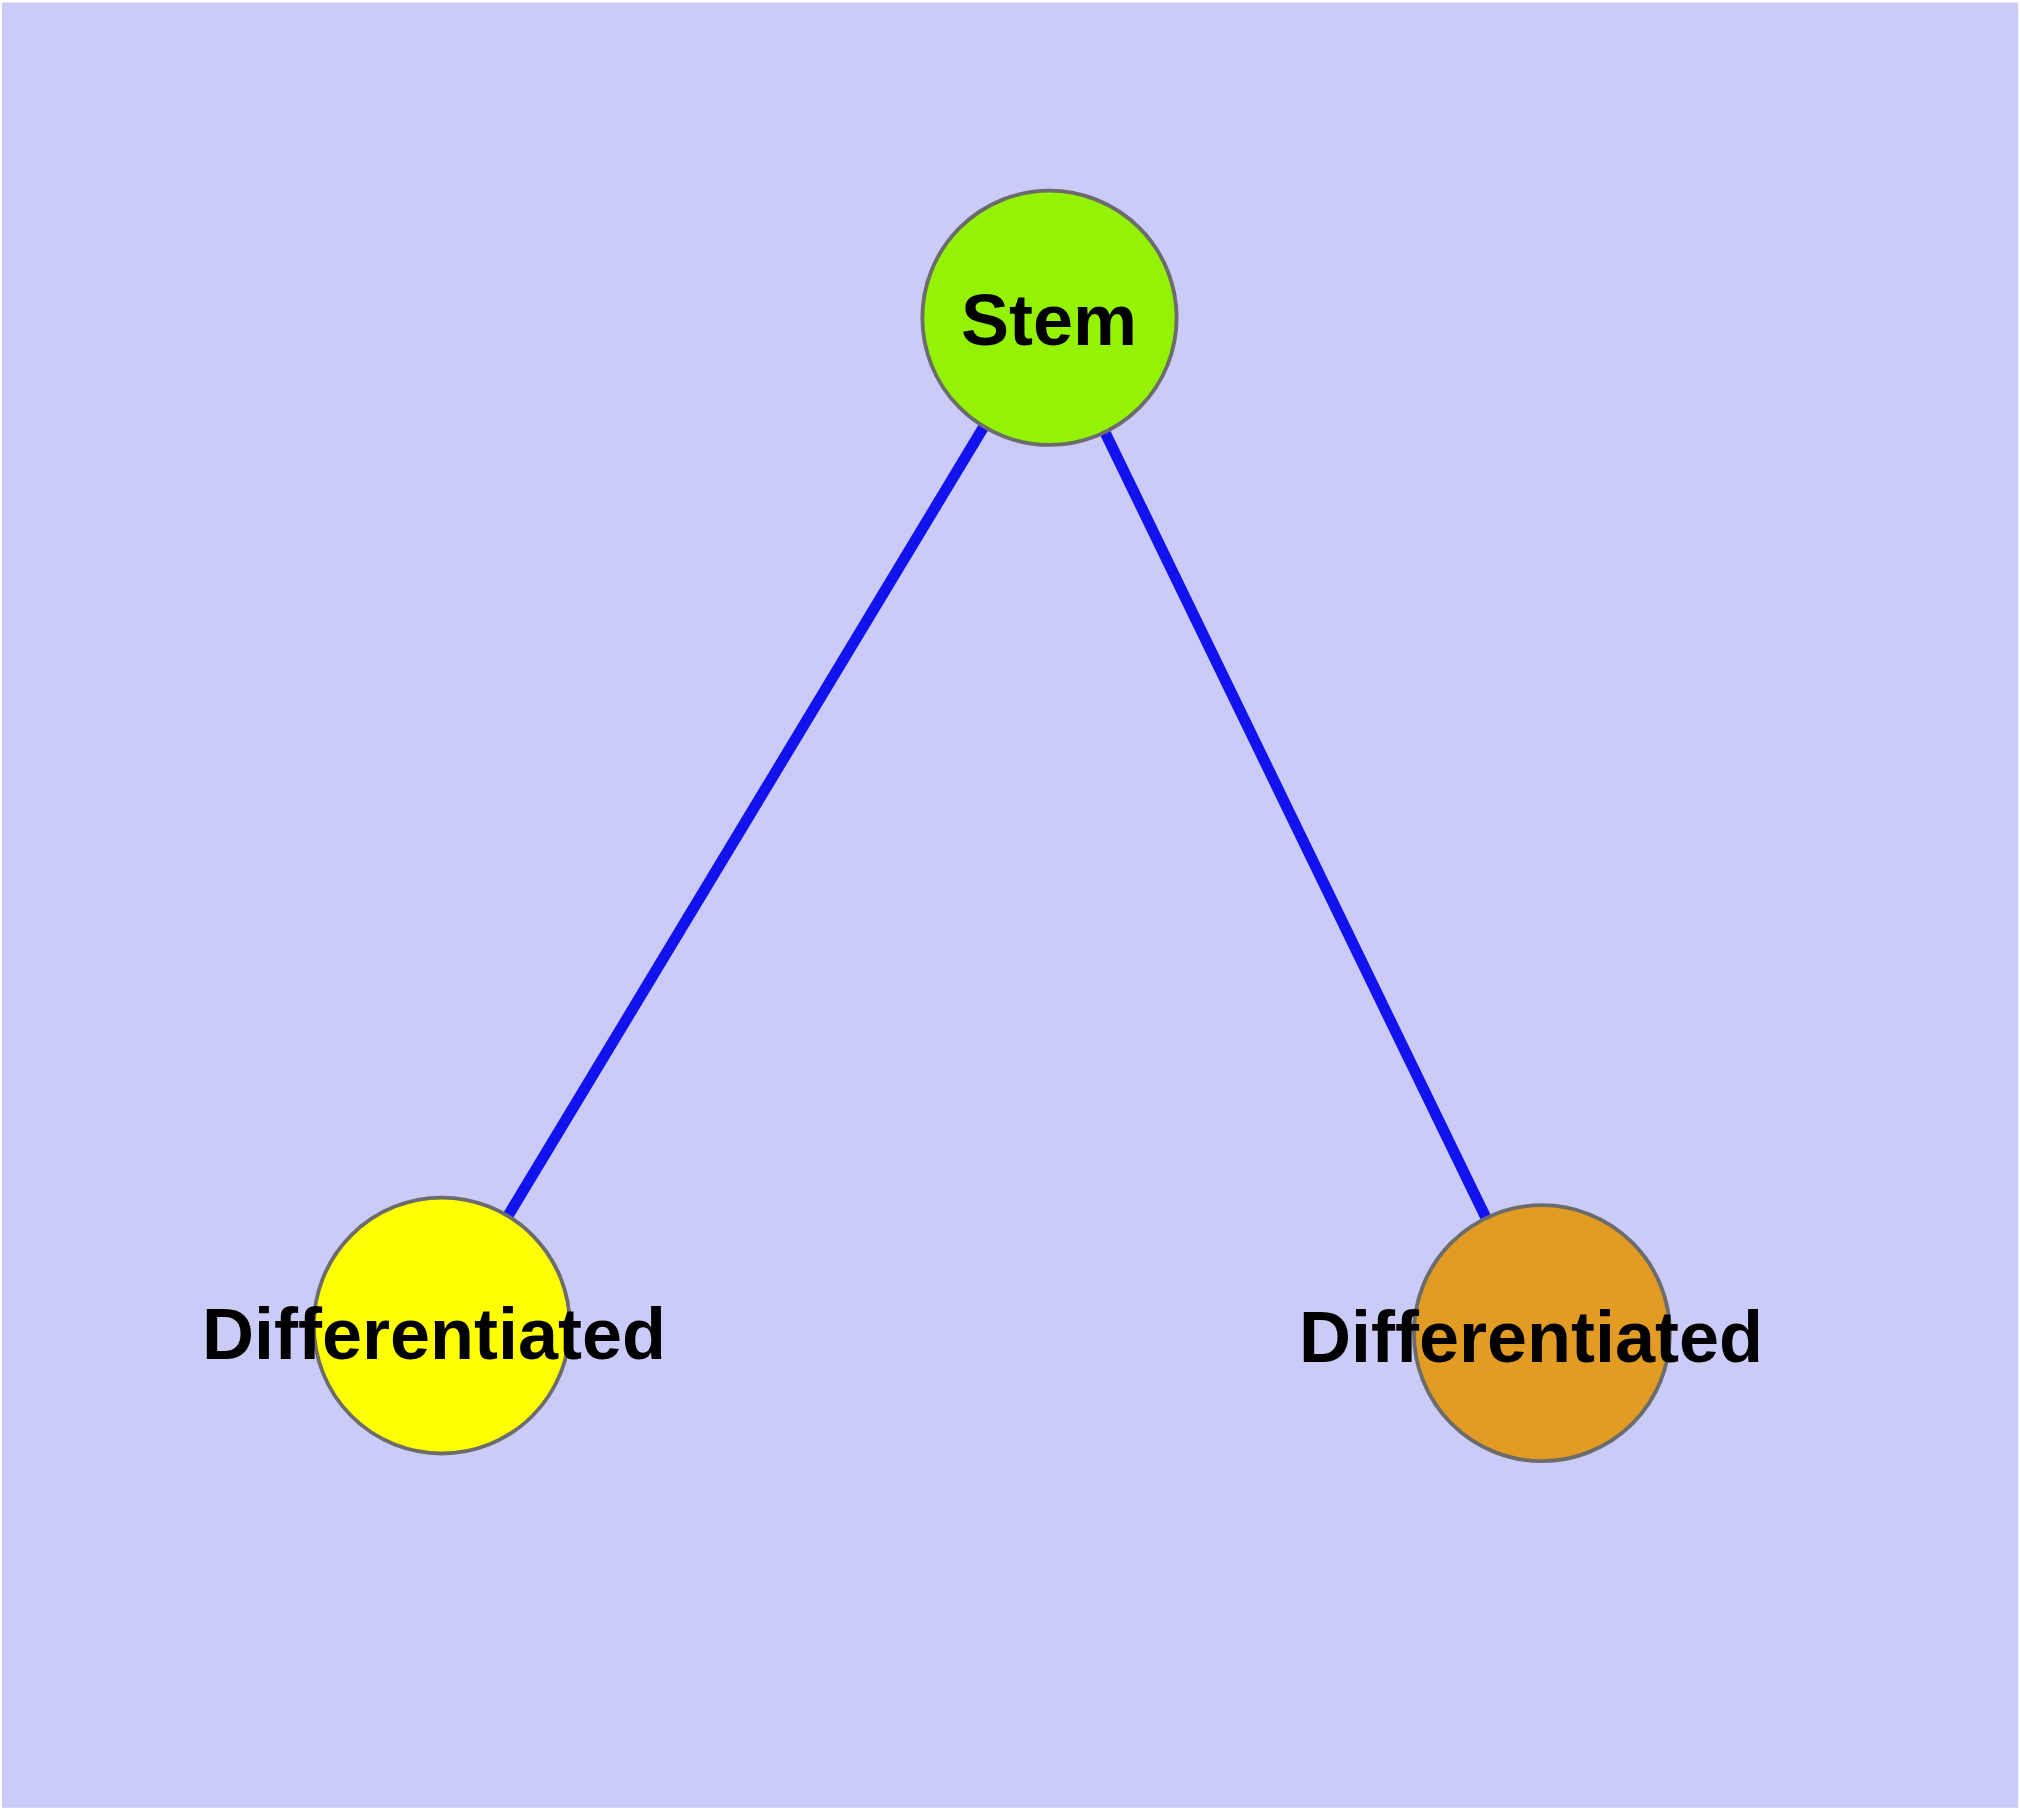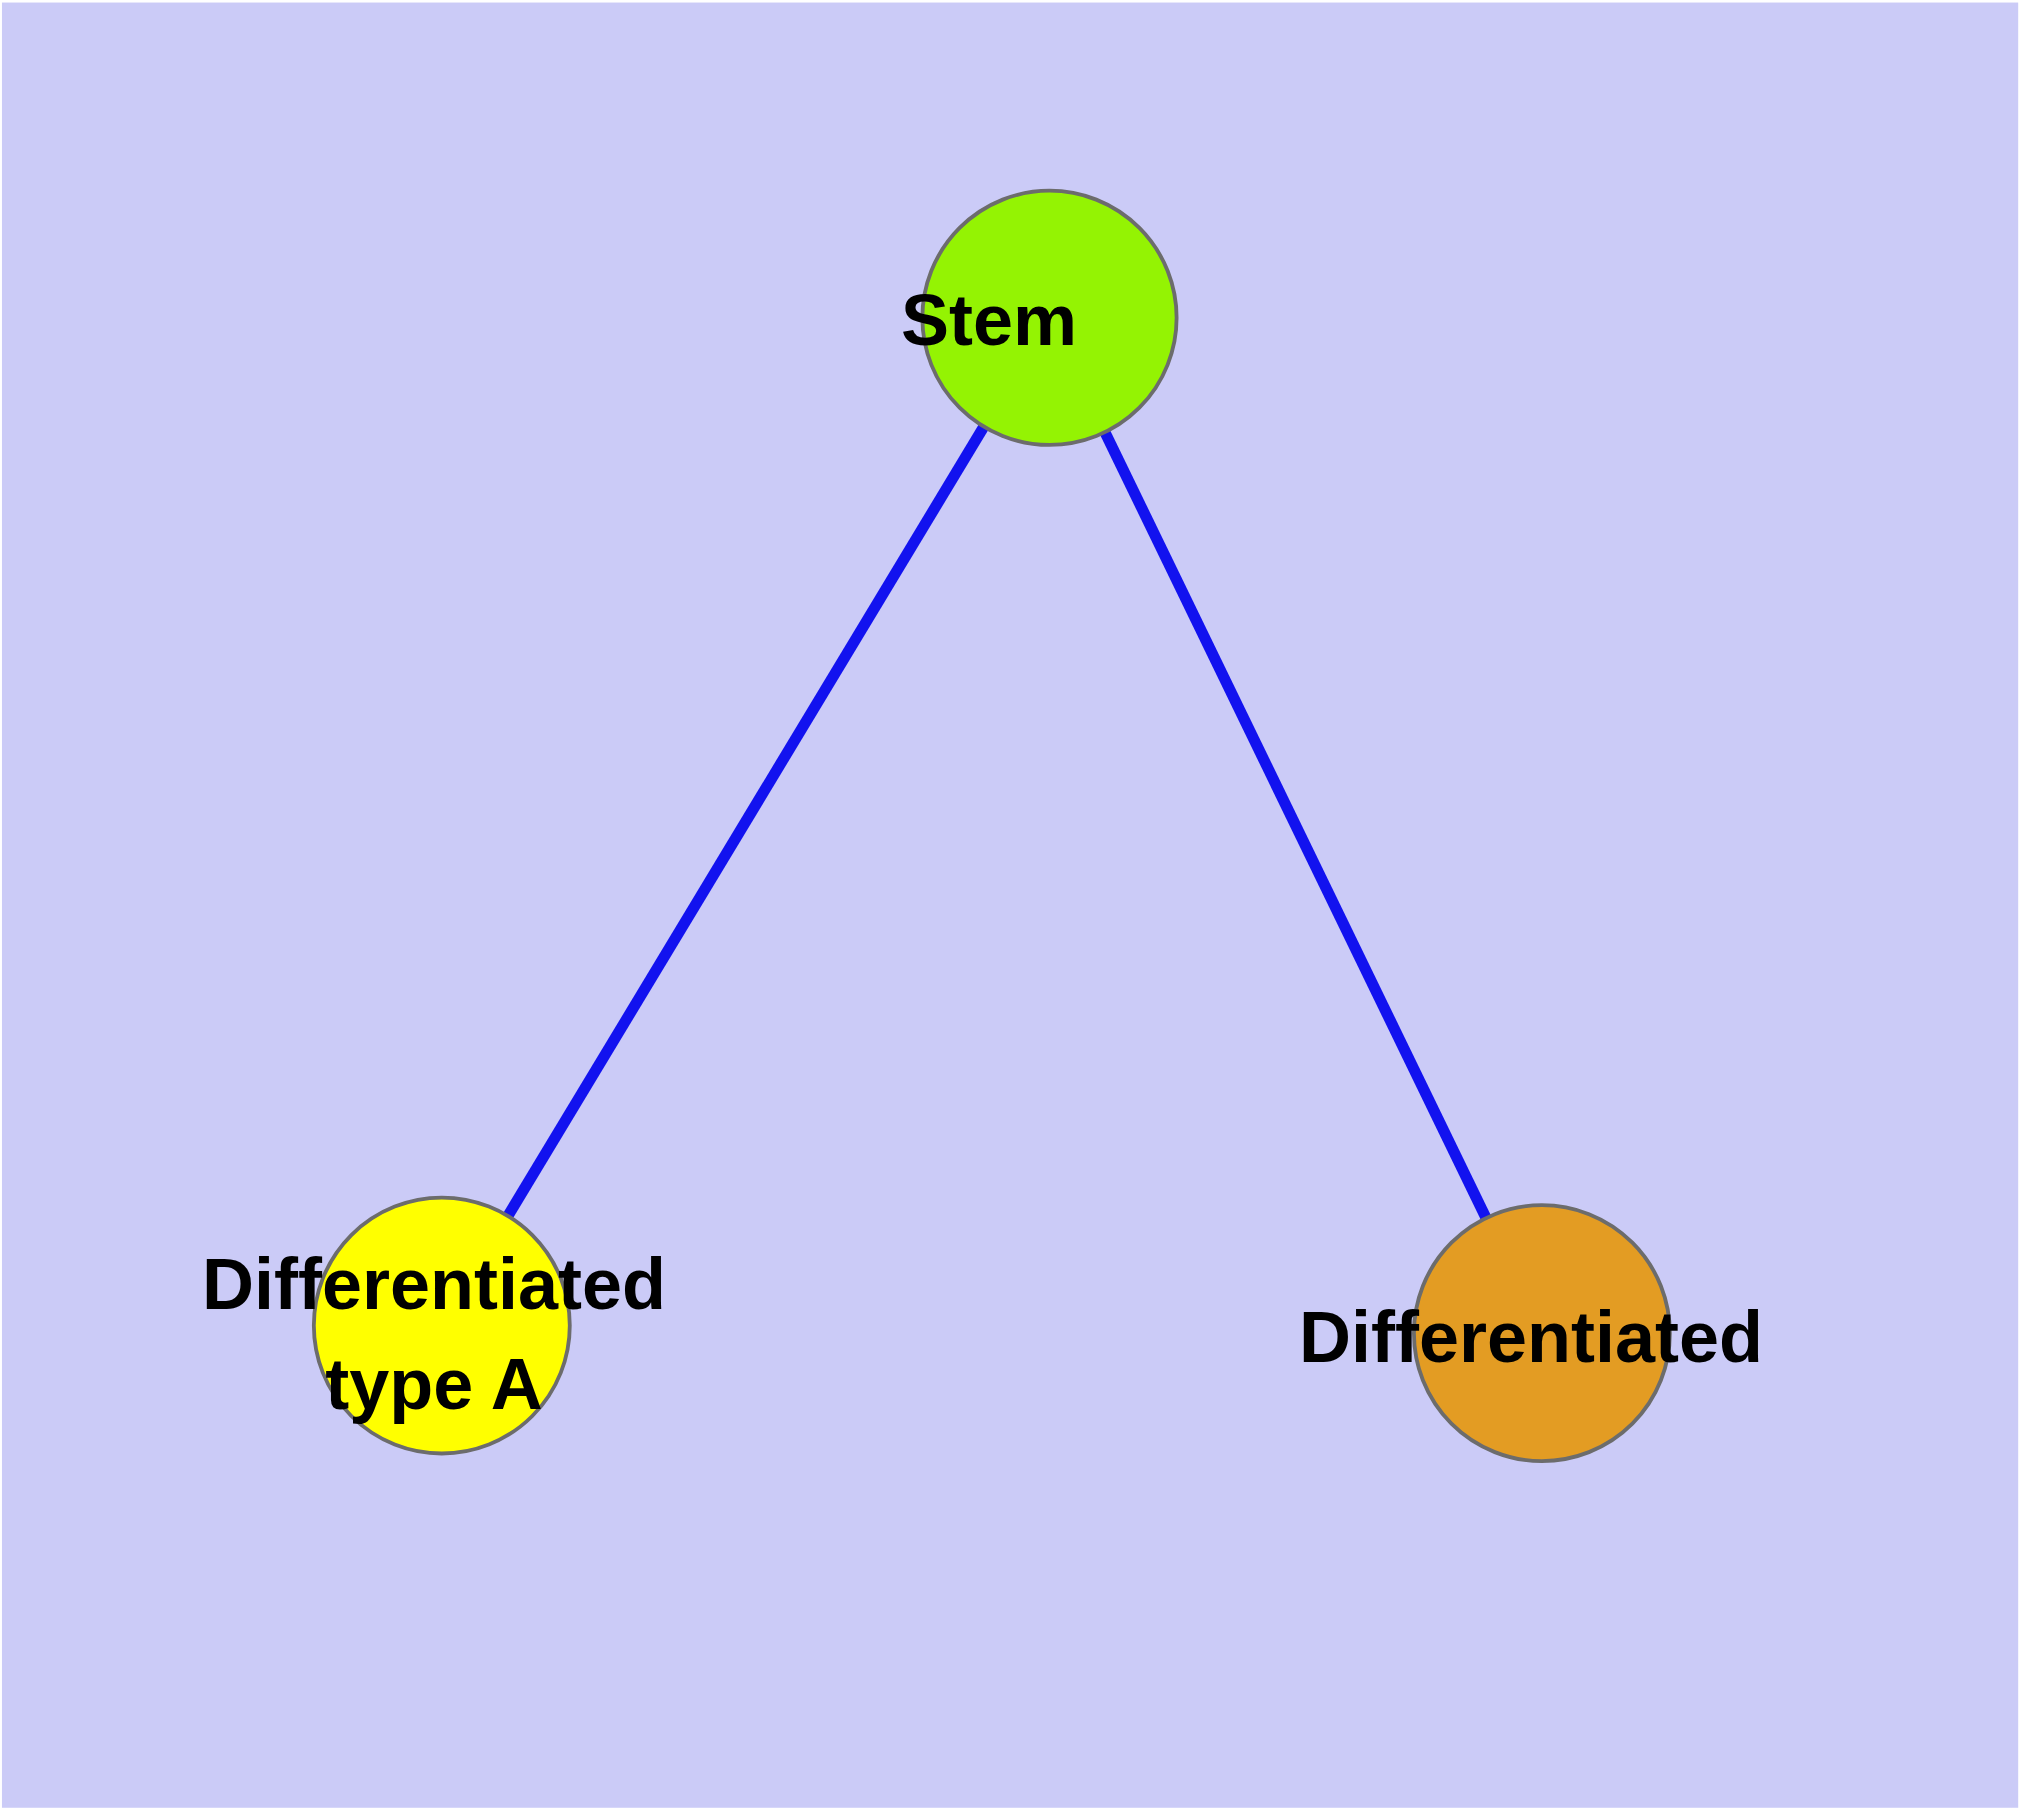--- a/index.html
+++ b/index.html
@@ -30,21 +30,21 @@
     color: #000000;
     font-weight: 700;
     font-size: 72px;
     line-height: 100px;
     white-space: nowrap;
     letter-spacing: 0px;
   }
   .node-label .label-line {
     display: block;
   }
-  .label-stem   { left: 989px; top: 320px;  }
+  .label-stem   { left: 1049px; top: 320px;  }
   .label-type-a { left: 434px;  top: 1334px; }
   .label-type-b { left: 1531px; top: 1337px; }
 </style>
 </head>
 <body>
 
 <div class="stage">
 
   <svg class="edges-layer" viewBox="0 0 2384 2138">
 
@@ -57,21 +57,20 @@
     <circle cx="521" cy="1564" r="151" stroke-width="4.5" fill="#FFFF00" stroke="#6C6C6C"></circle>
     <circle cx="1819" cy="1573" r="151" stroke-width="4.5" fill="#E39C23" stroke="#6C6C6C"></circle>
   </svg>
 
   <div class="node-label label-stem">
     <span class="label-line">Stem</span>
   </div>
 
   <div class="node-label label-type-a">
     <span class="label-line">Differentiated</span>
-    <span class="label-line">type A</span>
   </div>
 
   <div class="node-label label-type-b">
     <span class="label-line">Differentiated</span>
   </div>
 
 </div>
 
 
 </body></html>

